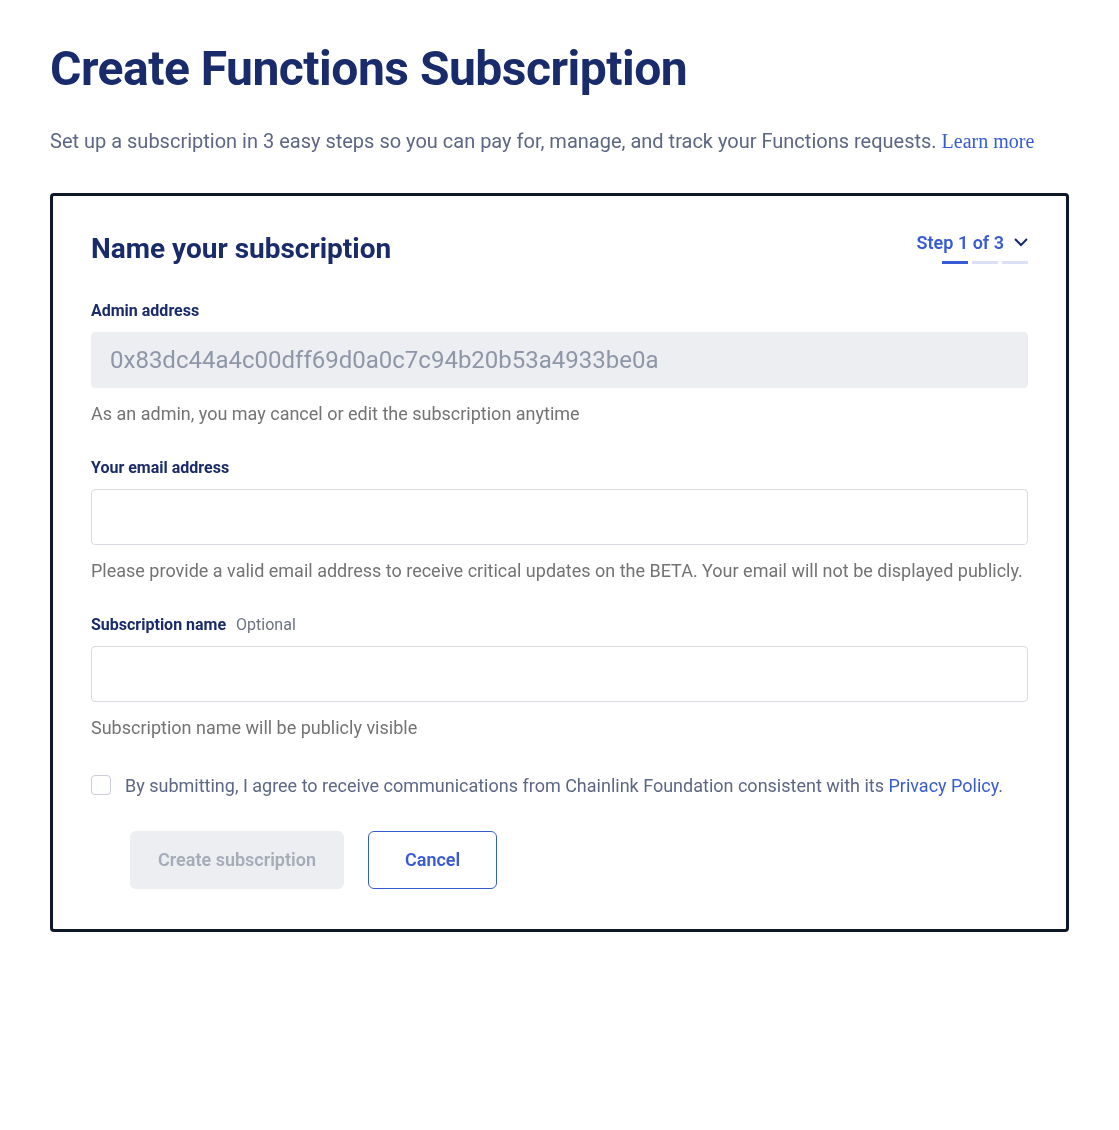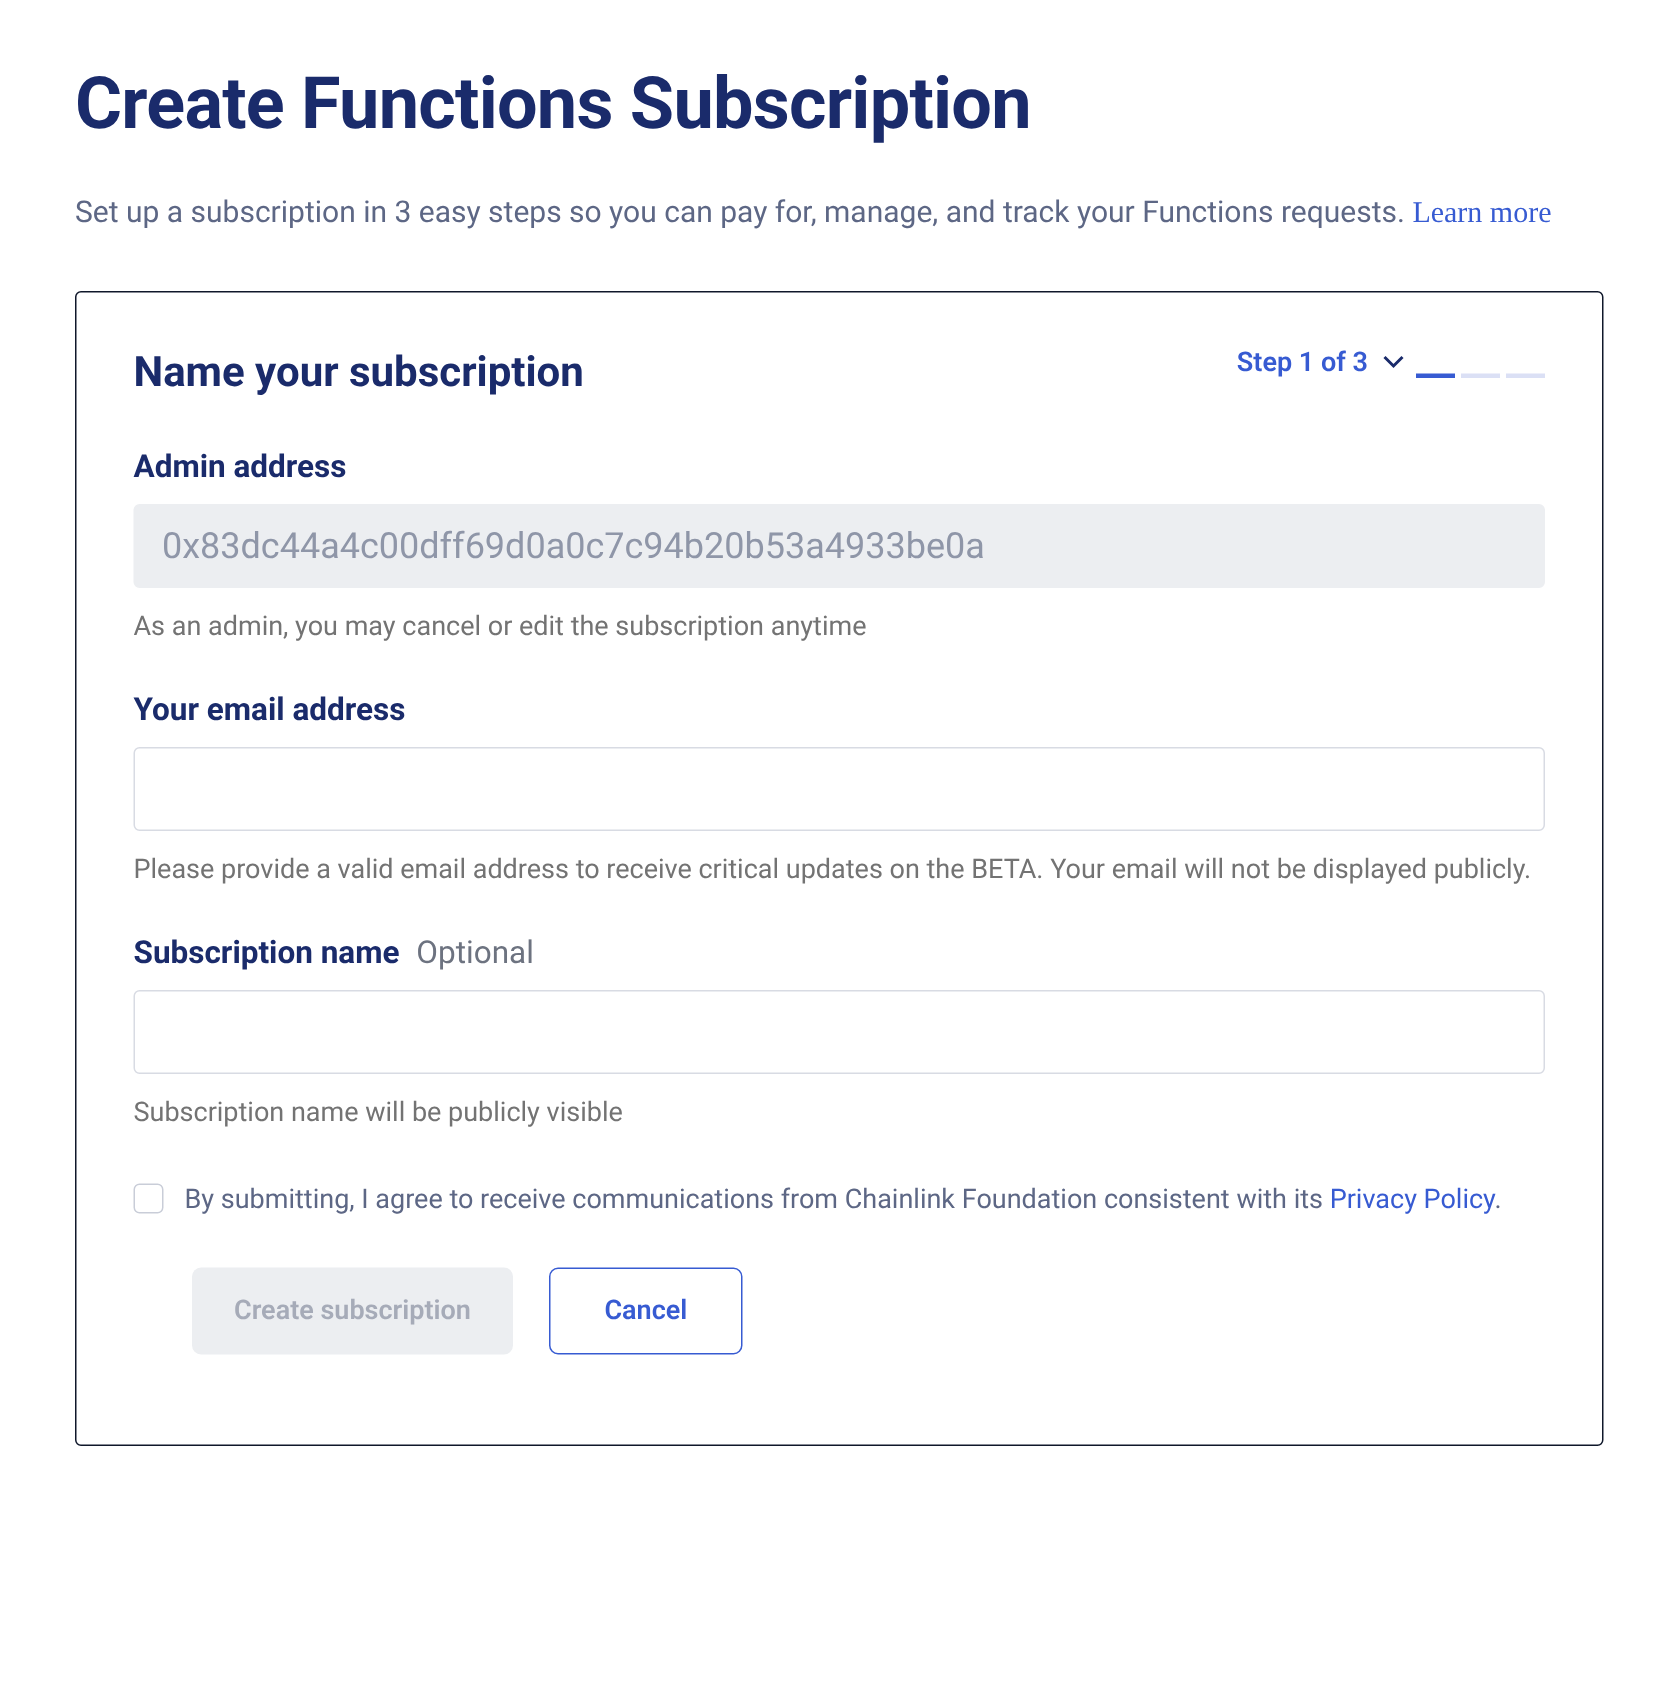--- a/index.html
+++ b/index.html
@@ -26,38 +26,38 @@
       line-height: 1.6;
       margin-bottom: 36px;
     }
     .learn-more-link {
       color: #375bd2;
       text-decoration: none;
       cursor: pointer;
       font-family: Liberation Serif, serif;
     }
     .card {
-      border: 1px solid #0f172a;
+      border: 3px solid #0f172a;
       border-radius: 4px;
-      padding: 36px 38px 60px 38px;
+      padding: 36px 38px 40px 38px;
     }
     .card-header {
       display: flex;
       justify-content: space-between;
       align-items: flex-start;
       margin-bottom: 36px;
     }
     .section-title {
       font-size: 28px;
       font-weight: 700;
       color: #1a2b6b;
     }
     .step-indicator {
       display: flex;
-      flex-direction: row;
+      flex-direction: column;
       align-items: flex-end;
       gap: 8px;
     }
     .step-text-row {
       display: flex;
       align-items: center;
       gap: 10px;
       cursor: pointer;
     }
     .step-text {
@@ -86,21 +86,21 @@
       height: 3px;
       background: #dbe0f5;
     }
     .progress-bar.active {
       background: #375bd2;
     }
     .field-group {
       margin-bottom: 30px;
     }
     .field-label {
-      font-size: 21px;
+      font-size: 16px;
       font-weight: 700;
       color: #1a2b6b;
       margin-bottom: 12px;
       display: block;
     }
     .field-label .optional {
       font-weight: 400;
       color: #6d7380;
       margin-left: 6px;
     }

